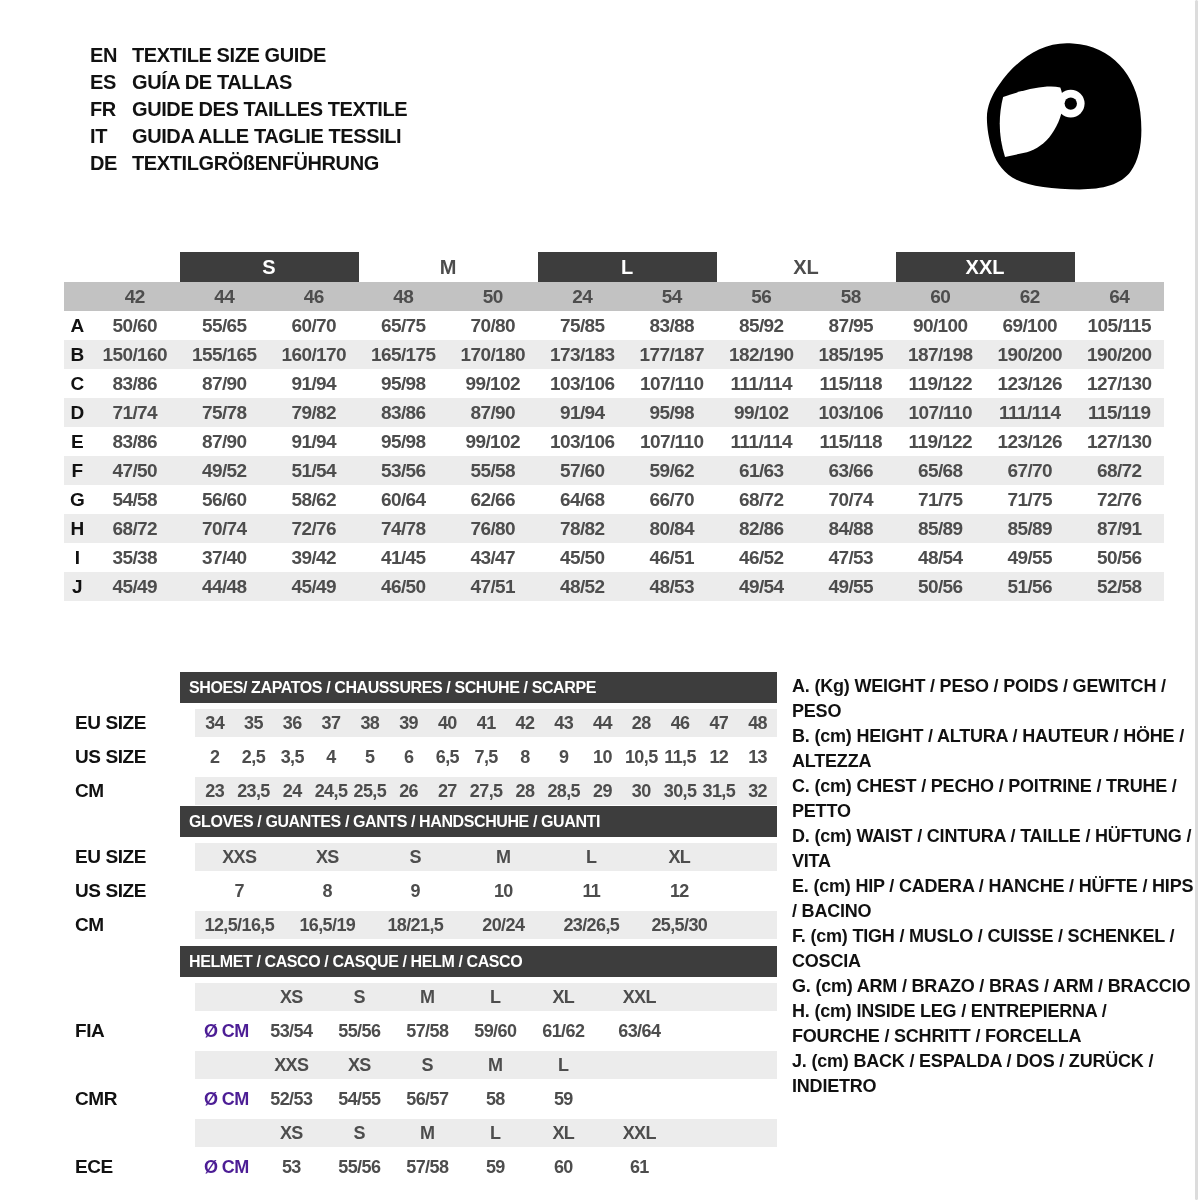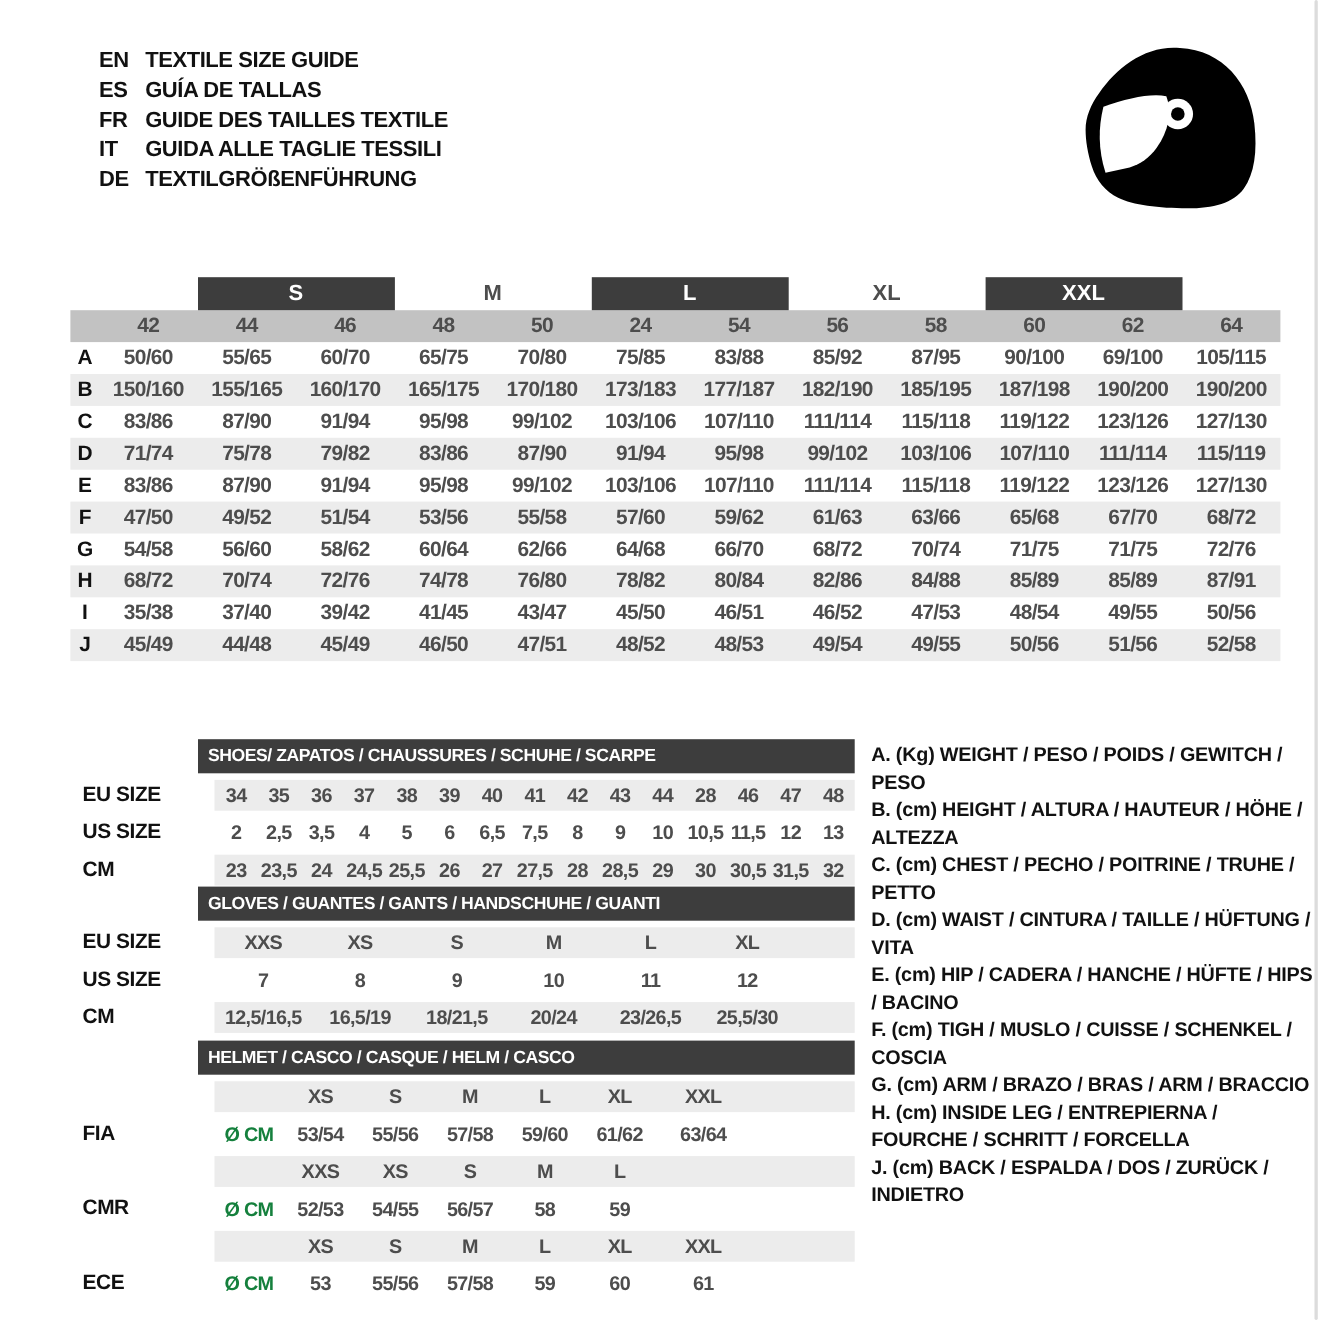--- a/index.html
+++ b/index.html
@@ -36,21 +36,21 @@
                  display:flex; align-items:center; padding-left:9px; font-size:16px; letter-spacing:-0.4px; }
   .brow { display:flex; margin-top:6px; height:28px;gap:18px; }
   .brow .rlabel { width:116px; display:flex; align-items:center; padding-left:11px; font-size:19px; color:#111; letter-spacing:-0.4px; }
   .brow .rcontent { width:597px; }
   .stripe { background:#ececec; }
   .white { background:#fff; }
   .shoes-grid  { display:grid; grid-template-columns:repeat(15, 1fr); height:100%; }
   .gloves-grid { display:grid; grid-template-columns:repeat(6, 88px) 1fr; height:100%; }
   .helmet-grid { display:grid; grid-template-columns:62px repeat(5, 68px) 84px 1fr; height:100%; }
   .bcell { display:flex; align-items:center; justify-content:center; font-size:18px; letter-spacing:-0.6px; color:#4d4d4d; }
-  .bcell.dlabel { color:#15803d; justify-content:center; }
+  .bcell.dlabel { color:#4c1d95; justify-content:center; }
 
   
   .legend { position:absolute; left:792px; top:674px; width:402px; }
   .legend-item { font-size:18px; line-height:25px; letter-spacing:-0.2px; color:#111; }
 </style>
 </head>
 <body>
 
 <div class="page">
 

